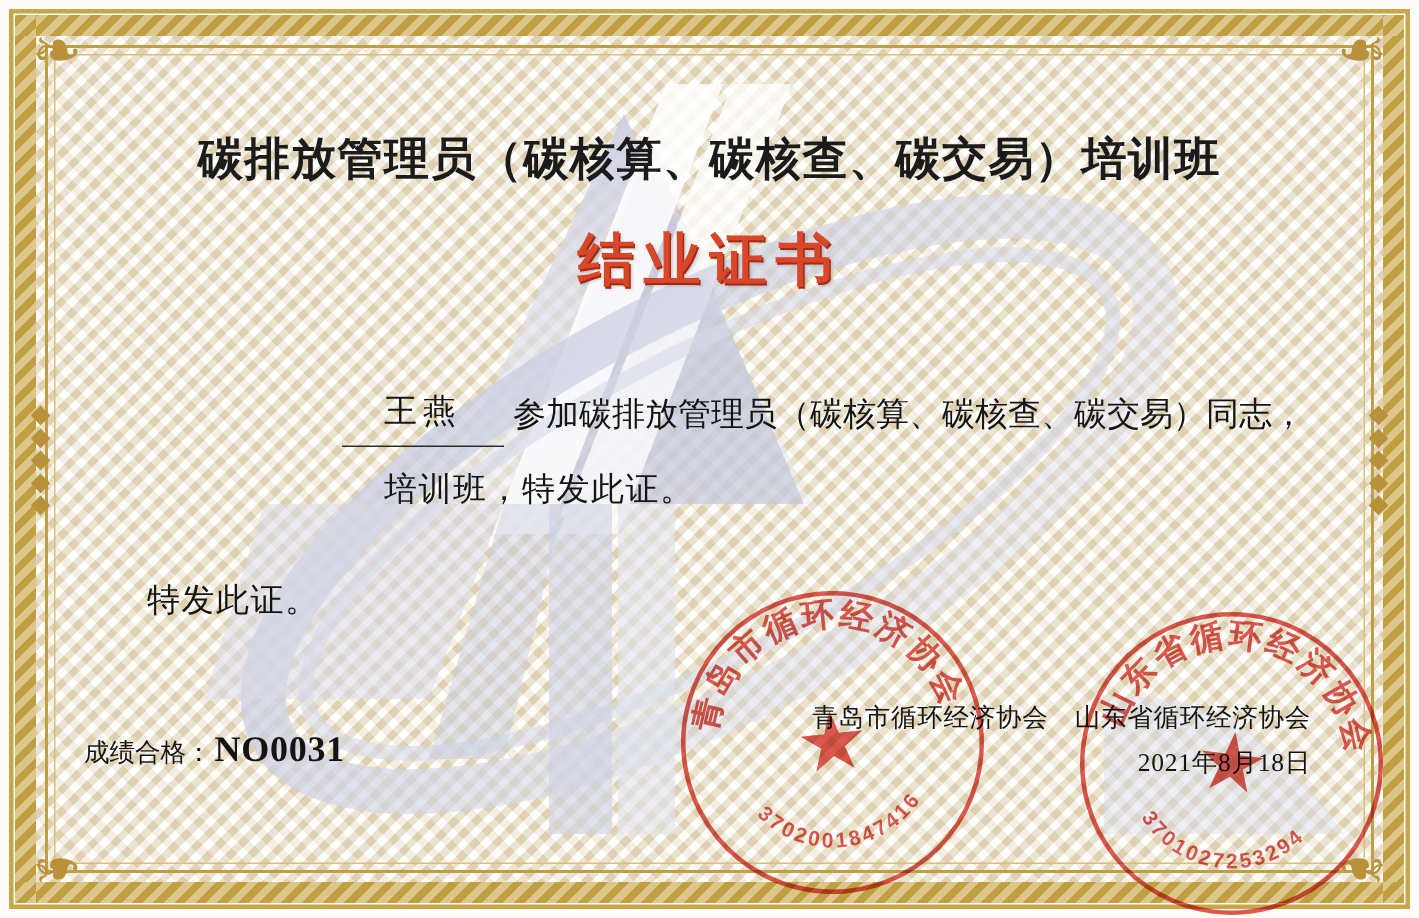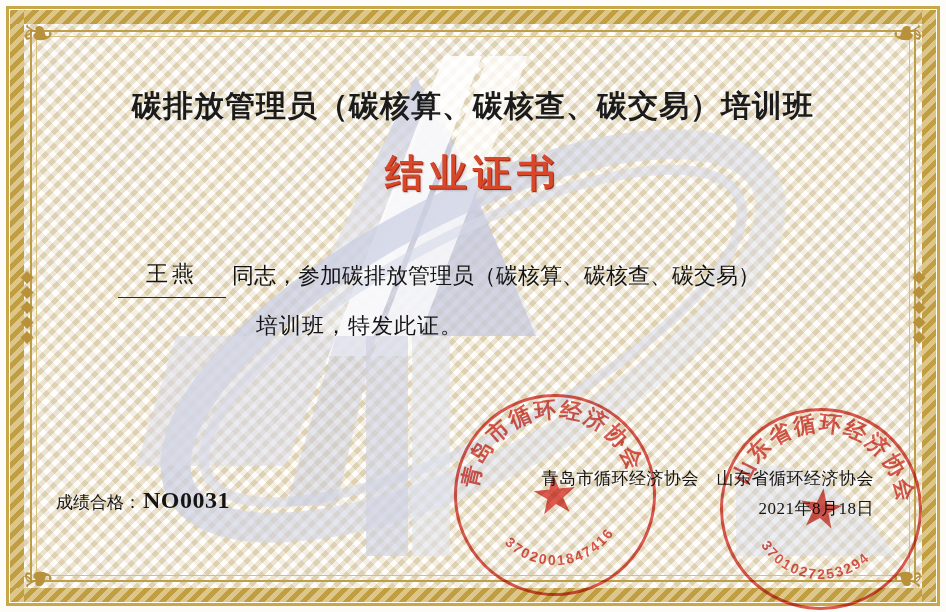--- a/index.html
+++ b/index.html
@@ -135,20 +135,21 @@
     left: 52px;
     right: 40px;
     font-size: 22px;
     color: #141414;
     line-height: 44px;
   }
   .line1 {
     display: flex;
     align-items: flex-end;
     white-space: nowrap;
+    justify-content: flex-end;
   }
   .name-slot {
     min-width: 96px;
     text-align: center;
     border-bottom: 1.5px solid #2b2b2b;
     padding: 0 6px 1px 6px;
     margin: 0 6px 0 30px;
     font-size: 22px;
     letter-spacing: 4px;
   }
@@ -293,24 +294,25 @@
   </div>
 
   <div class="content">
 
     <div class="title-main">碳排放管理员（碳核算、碳核查、碳交易）培训班</div>
     <div class="title-sub">结业证书</div>
 
     <div class="body-block">
       <div class="line1">
         <span class="name-slot">王燕</span>
+        <span>参加碳排放管理员（碳核算、碳核查、碳交易）</span>
         <span>同志，</span>
-        <span>参加碳排放管理员（碳核算、碳核查、碳交易）</span>
       </div>
       <div class="line2">培训班，特发此证。</div>
+      <div class="line3">特发此证。</div>
     </div>
 
     <div class="cert-no">
       <span>成绩合格：</span><span class="no-value">NO0031</span>
     </div>
 
     <div class="issuers">
       <div class="row1">青岛市循环经济协会　山东省循环经济协会</div>
       <div class="row2">2021年8月18日</div>
     </div>

